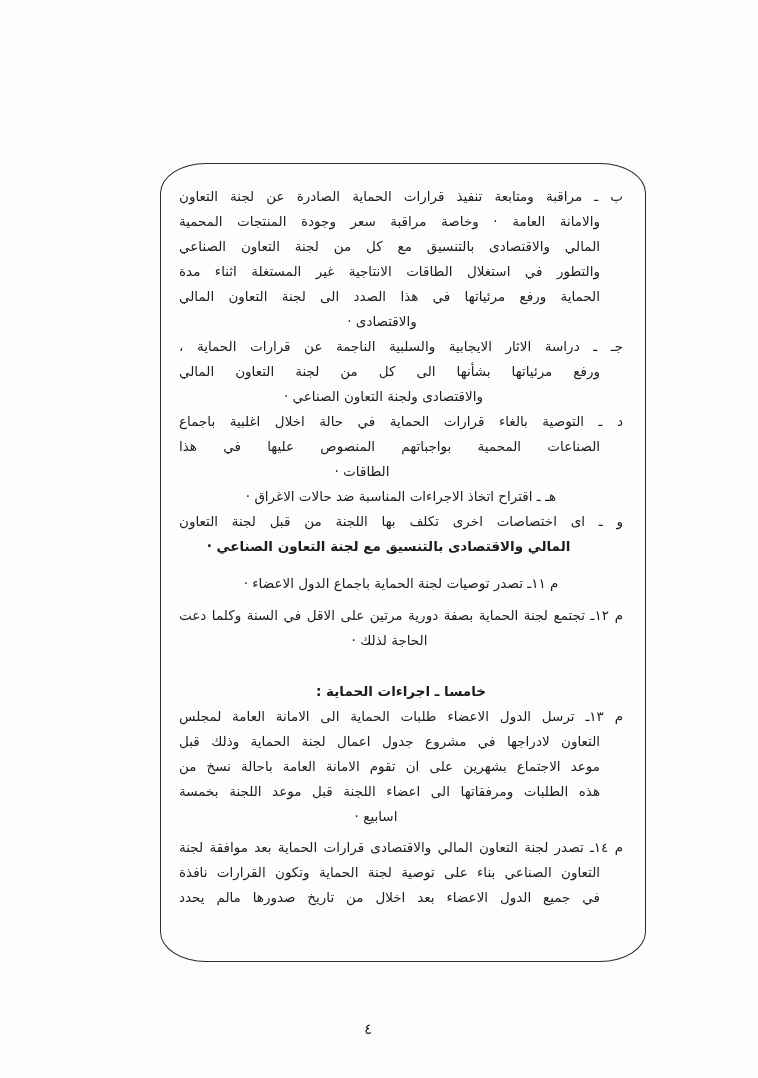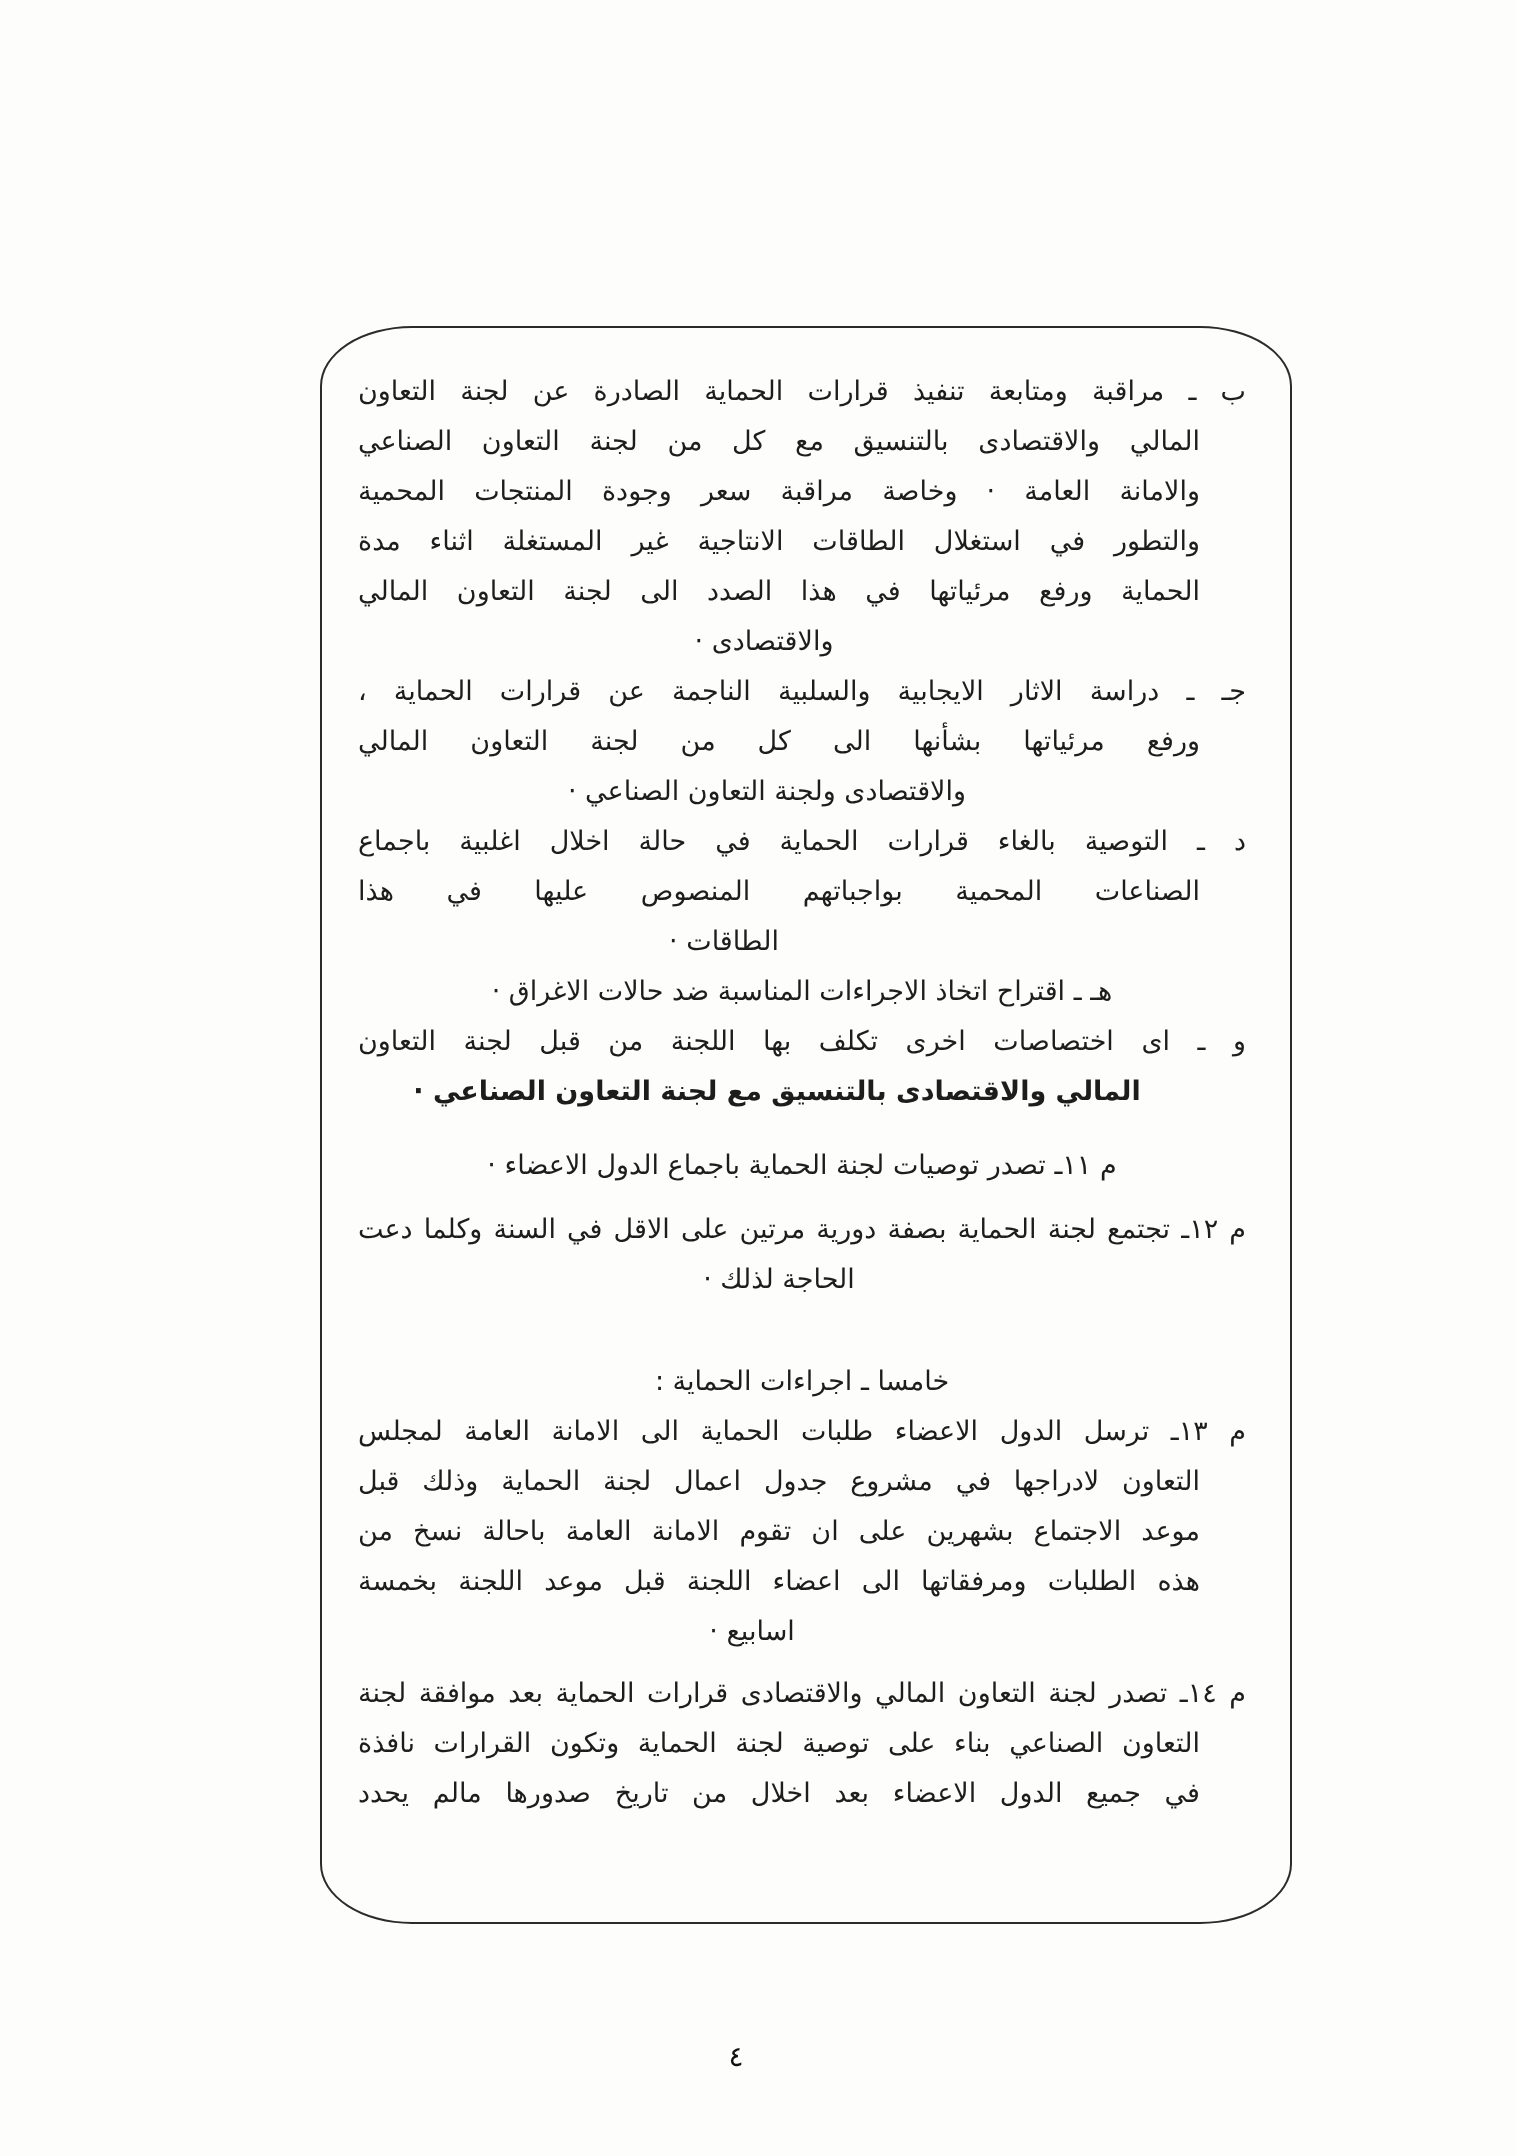--- a/index.html
+++ b/index.html
@@ -50,42 +50,42 @@
     content: "";
     display: inline-block;
     width: 100%;
     height: 0;
   }
   .line.start {
     text-align: center;
     white-space: nowrap;
   }
   .line.heading {
-    font-weight: normal;
+    font-weight: bold;
   }
   .page-number {
     position: absolute;
     left: 0;
     right: 22px;
     top: 1019px;
     text-align: center;
     font-size: 14px;
     line-height: 20px;
     color: #111111;
   }
 </style>
 </head>
 <body>
 
 <div class="sheet">
   <div class="frame">
     <div class="text-area" id="text-area">
         <div class="line just">ب ـ مراقبة ومتابعة تنفيذ قرارات الحماية الصادرة عن لجنة التعاون</div>
+        <div class="line just" style="margin-right: 23px;">والامانة العامة · وخاصة مراقبة سعر وجودة المنتجات المحمية</div>
         <div class="line just" style="margin-right: 23px;">المالي والاقتصادى بالتنسيق مع كل من لجنة التعاون الصناعي</div>
-        <div class="line just" style="margin-right: 23px;">والامانة العامة · وخاصة مراقبة سعر وجودة المنتجات المحمية</div>
         <div class="line just" style="margin-right: 23px;">والتطور في استغلال الطاقات الانتاجية غير المستغلة اثناء مدة</div>
         <div class="line just" style="margin-right: 23px;">الحماية ورفع مرئياتها في هذا الصدد الى لجنة التعاون المالي</div>
         <div class="line start" style="margin-right: 38px;">والاقتصادى ·</div>
         <div class="line just">جـ ـ دراسة الاثار الايجابية والسلبية الناجمة عن قرارات الحماية ،</div>
         <div class="line just" style="margin-right: 23px;">ورفع مرئياتها بشأنها الى كل من لجنة التعاون المالي</div>
         <div class="line start" style="margin-right: 35px;">والاقتصادى ولجنة التعاون الصناعي ·</div>
         <div class="line just">د ـ التوصية بالغاء قرارات الحماية في حالة اخلال اغلبية باجماع</div>
         <div class="line just" style="margin-right: 23px;">الصناعات المحمية بواجباتهم المنصوص عليها في هذا</div>
         <div class="line start" style="margin-right: 78px;">الطاقات ·</div>
         <div class="line start">هـ ـ اقتراح اتخاذ الاجراءات المناسبة ضد حالات الاغراق ·</div>

